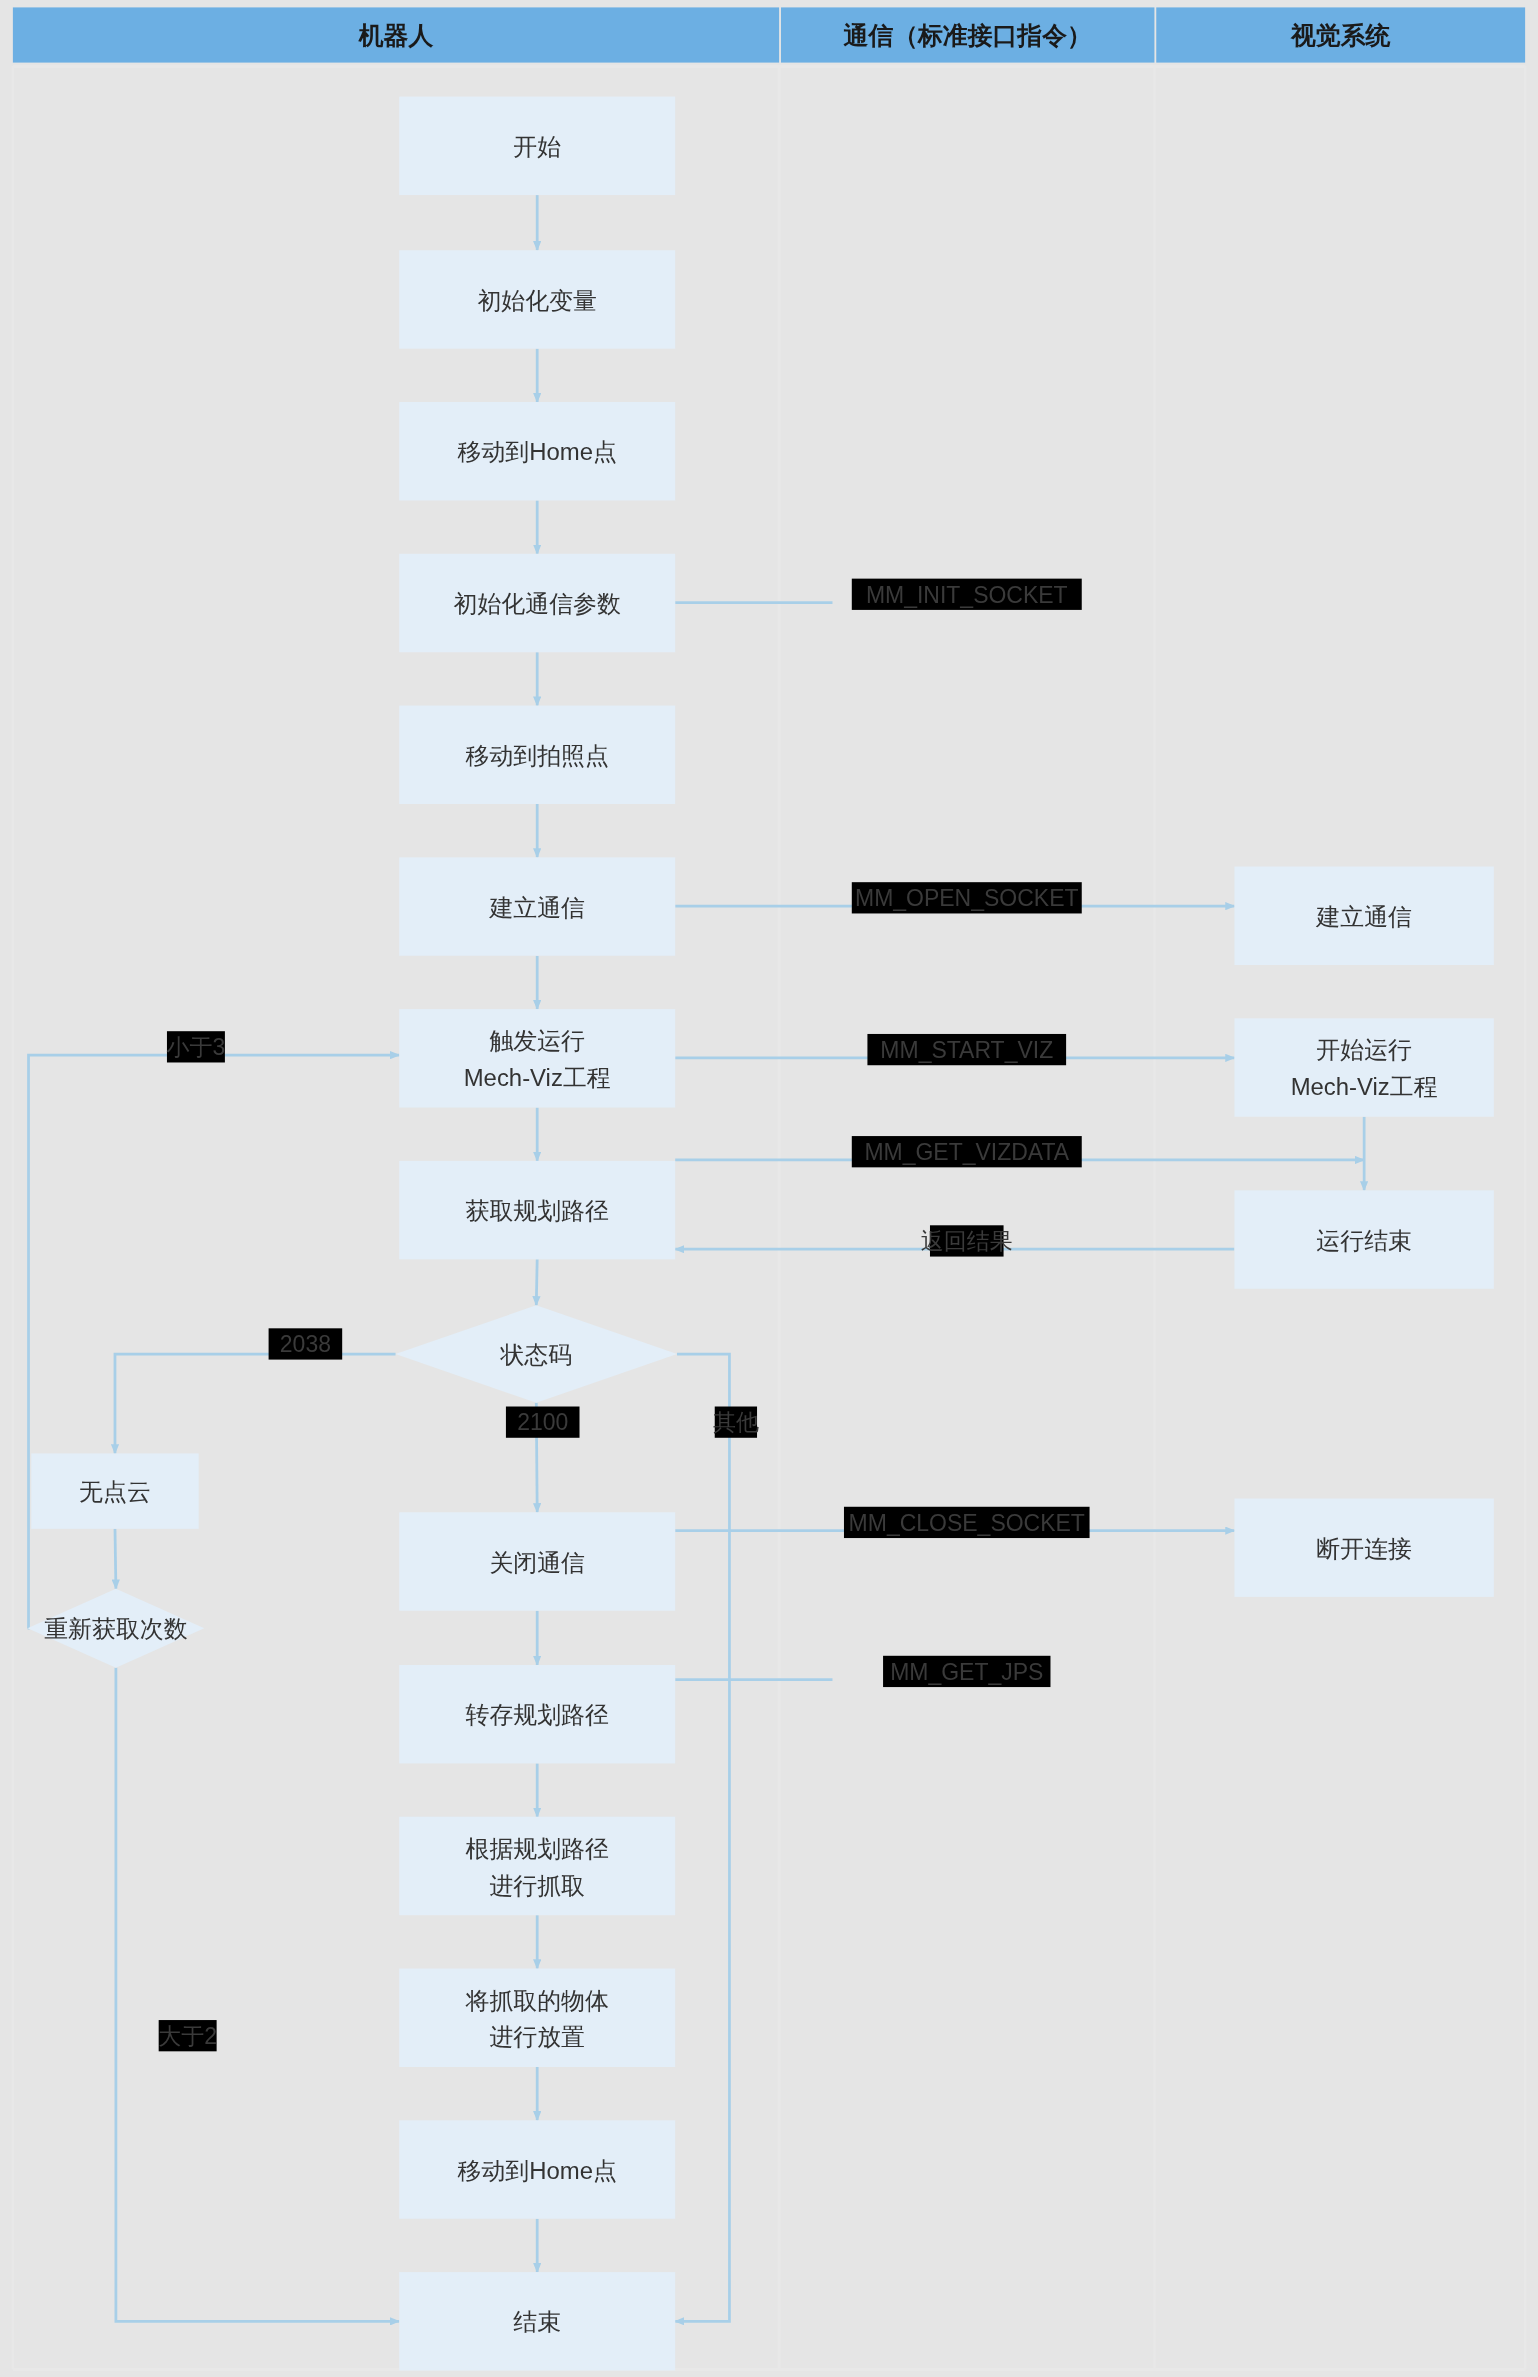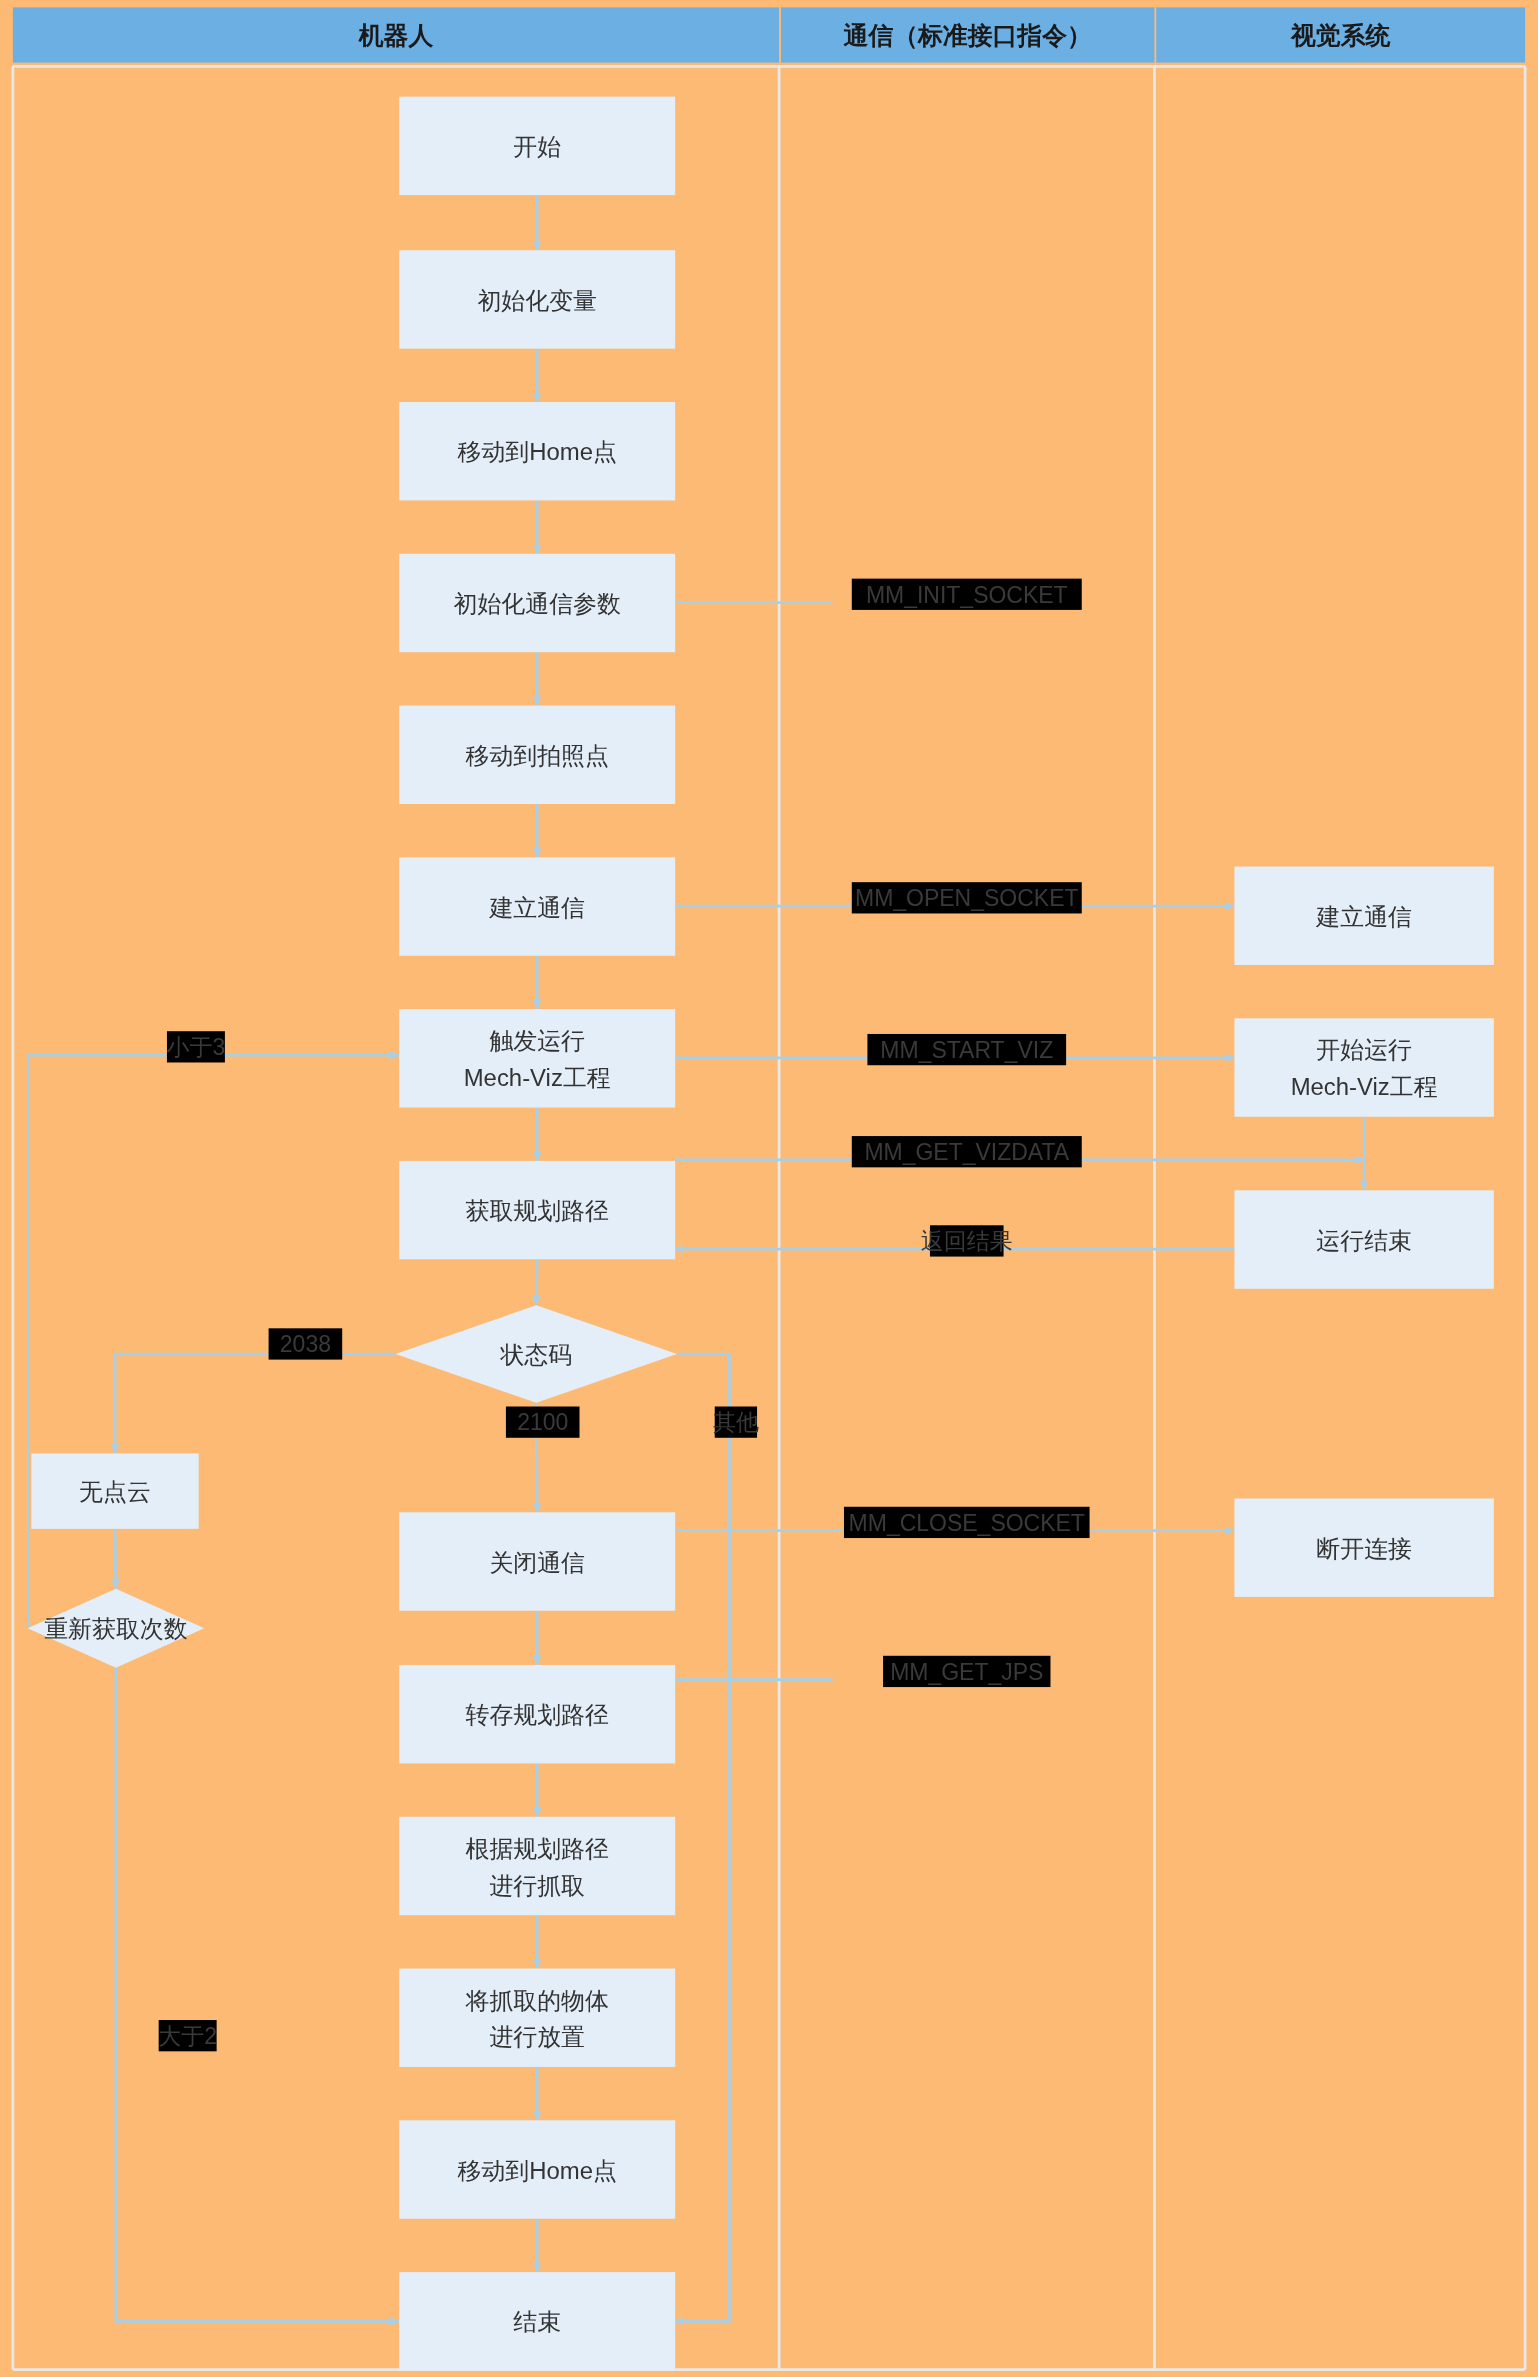--- a/index.html
+++ b/index.html
@@ -1,21 +1,21 @@
 <!DOCTYPE html>
 <html style="font-size:14.7px"><head>
 <meta charset="utf-8">
 <style>
   html,body{margin:0;padding:0;background:#000;}
   body{
     width:1538px;height:2377px;
     font-family:"Liberation Sans","DejaVu Sans",sans-serif;
     overflow:hidden;
   }
-  #stage{position:relative;width:1538px;height:2377px;background:#fdba74;}
+  #stage{position:relative;width:1538px;height:2377px;background:#e5e5e5;}
   #chart{position:absolute;left:0;top:0;width:1538px;height:2377px;}
   .hdr-text{font-size:27px;font-weight:bold;fill:#1a1a1a;}
   .node-text{font-size:26px;fill:#333333;}
   .edge-label{font-size:25px;fill:#3a3a3a;}
   .lane-line{stroke:#e8e8e8;stroke-width:3;}
   .edge{stroke:#a8cfe8;stroke-width:3;fill:none;}
   .node-rect{fill:#e3eef8;stroke:none;}
   .node-diamond{fill:#e3eef8;stroke:none;}
   .hdr-rect{fill:#6cafe3;stroke:none;}
 </style>

